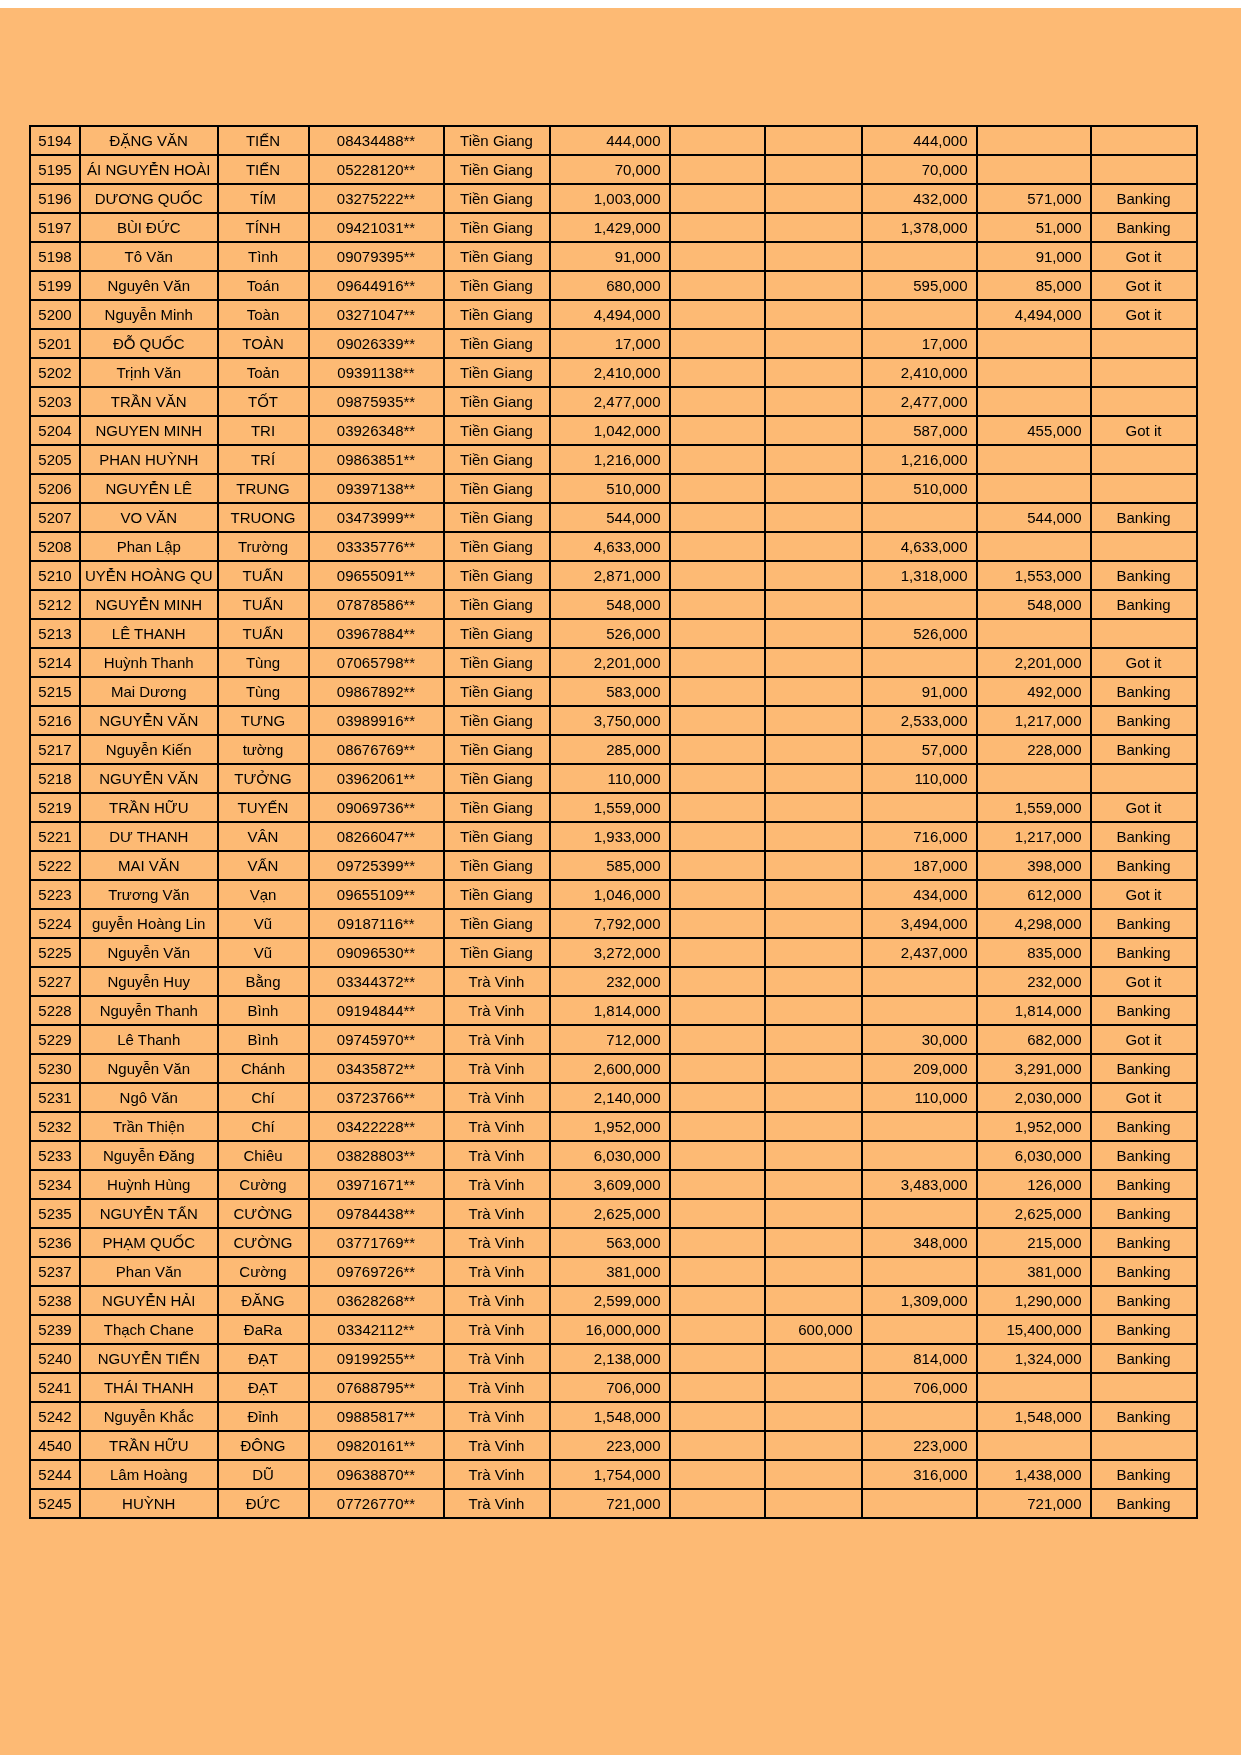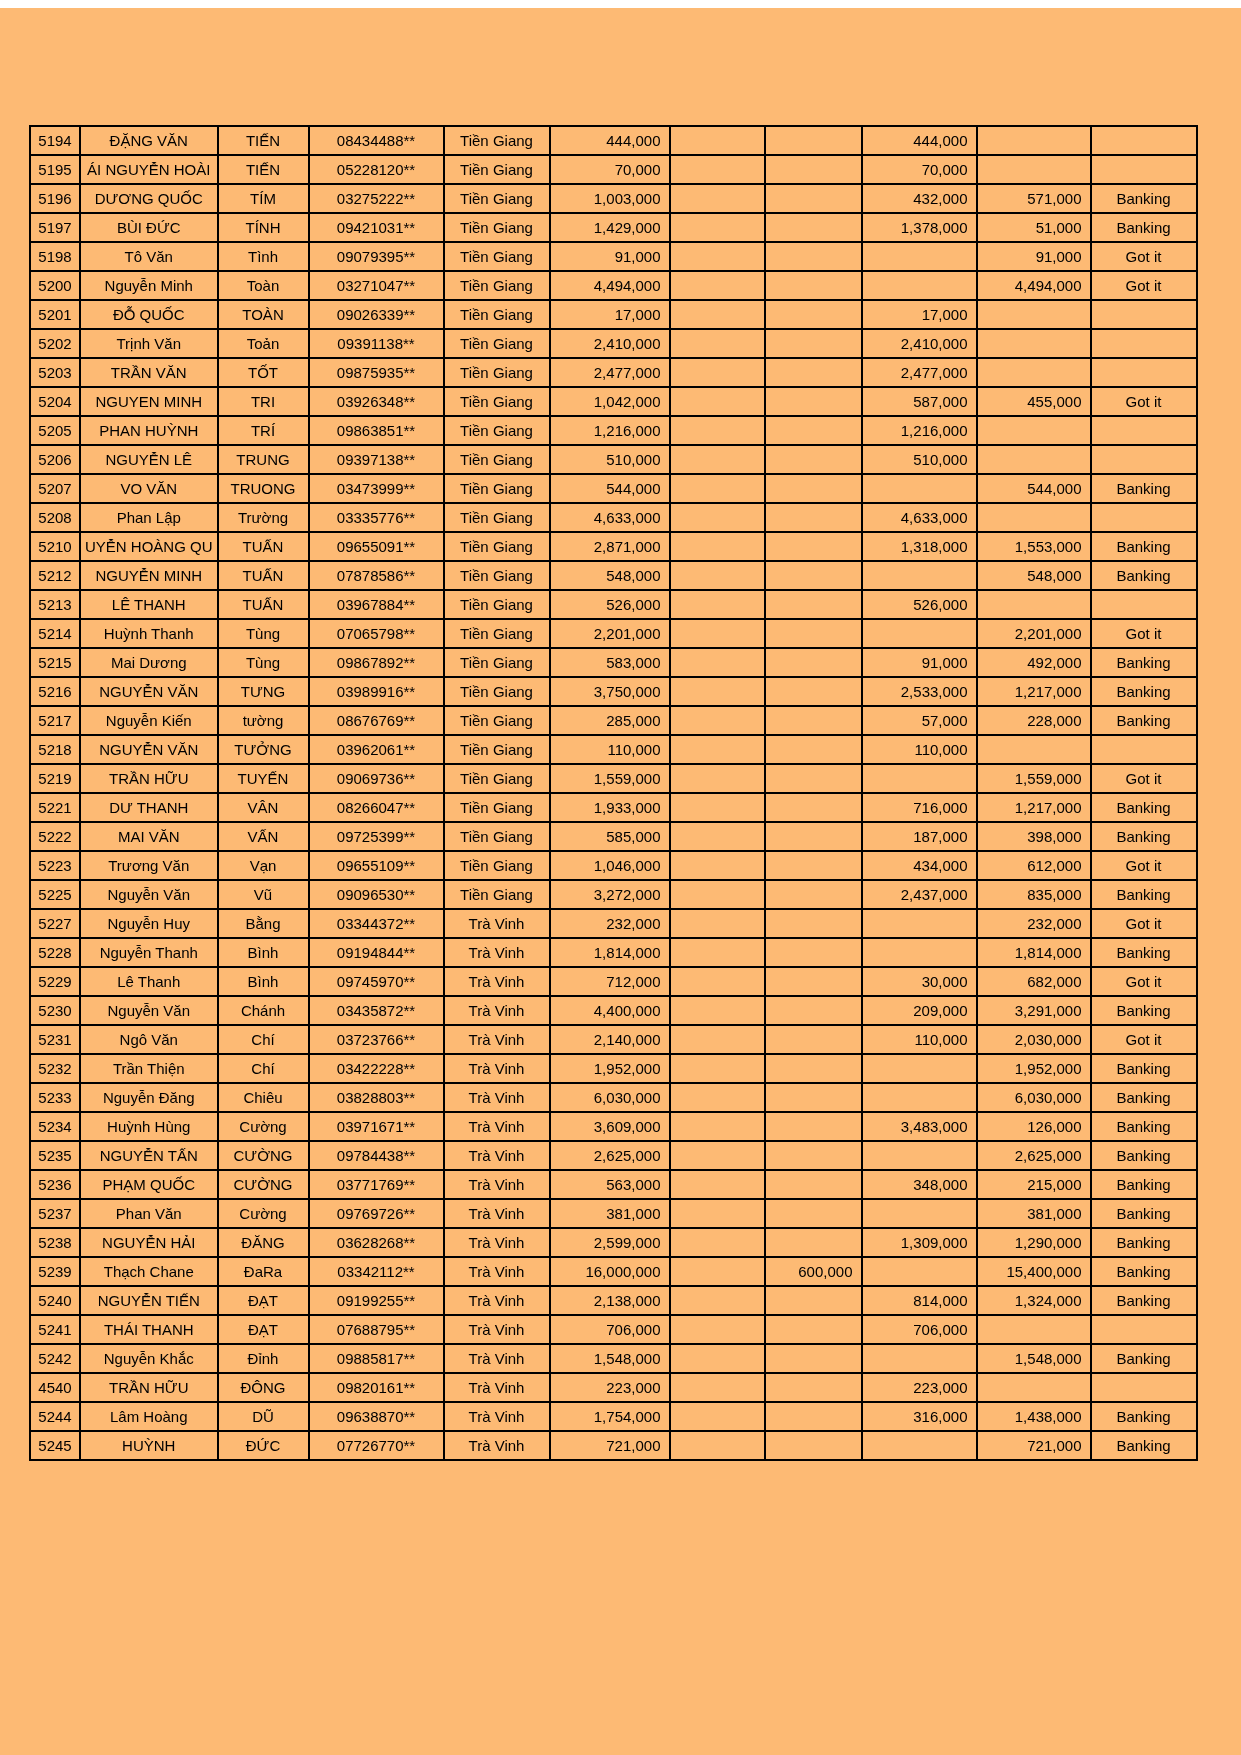--- a/index.html
+++ b/index.html
@@ -138,20 +138,33 @@
           <td>09079395**</td>
           <td>Tiền Giang</td>
           <td>91,000</td>
           <td></td>
           <td></td>
           <td></td>
           <td>91,000</td>
           <td>Got it</td>
         </tr>
         <tr>
+          <td>5199</td>
+          <td>Nguyên Văn</td>
+          <td>Toán</td>
+          <td>09644916**</td>
+          <td>Tiền Giang</td>
+          <td>680,000</td>
+          <td></td>
+          <td></td>
+          <td>595,000</td>
+          <td>85,000</td>
+          <td>Got it</td>
+        </tr>
+        <tr>
           <td>5200</td>
           <td>Nguyễn  Minh</td>
           <td>Toàn</td>
           <td>03271047**</td>
           <td>Tiền Giang</td>
           <td>4,494,000</td>
           <td></td>
           <td></td>
           <td></td>
           <td>4,494,000</td>
@@ -411,20 +424,33 @@
           <td>09655109**</td>
           <td>Tiền Giang</td>
           <td>1,046,000</td>
           <td></td>
           <td></td>
           <td>434,000</td>
           <td>612,000</td>
           <td>Got it</td>
         </tr>
         <tr>
+          <td>5224</td>
+          <td>guyễn Hoàng Lin</td>
+          <td>Vũ</td>
+          <td>09187116**</td>
+          <td>Tiền Giang</td>
+          <td>7,792,000</td>
+          <td></td>
+          <td></td>
+          <td>3,494,000</td>
+          <td>4,298,000</td>
+          <td>Banking</td>
+        </tr>
+        <tr>
           <td>5225</td>
           <td>Nguyễn Văn</td>
           <td>Vũ</td>
           <td>09096530**</td>
           <td>Tiền Giang</td>
           <td>3,272,000</td>
           <td></td>
           <td></td>
           <td>2,437,000</td>
           <td>835,000</td>
@@ -468,21 +494,21 @@
           <td>30,000</td>
           <td>682,000</td>
           <td>Got it</td>
         </tr>
         <tr>
           <td>5230</td>
           <td>Nguyễn Văn</td>
           <td>Chánh</td>
           <td>03435872**</td>
           <td>Trà Vinh</td>
-          <td>4,400,000</td>
+          <td>2,600,000</td>
           <td></td>
           <td></td>
           <td>209,000</td>
           <td>3,291,000</td>
           <td>Banking</td>
         </tr>
         <tr>
           <td>5231</td>
           <td>Ngô Văn</td>
           <td>Chí</td>

